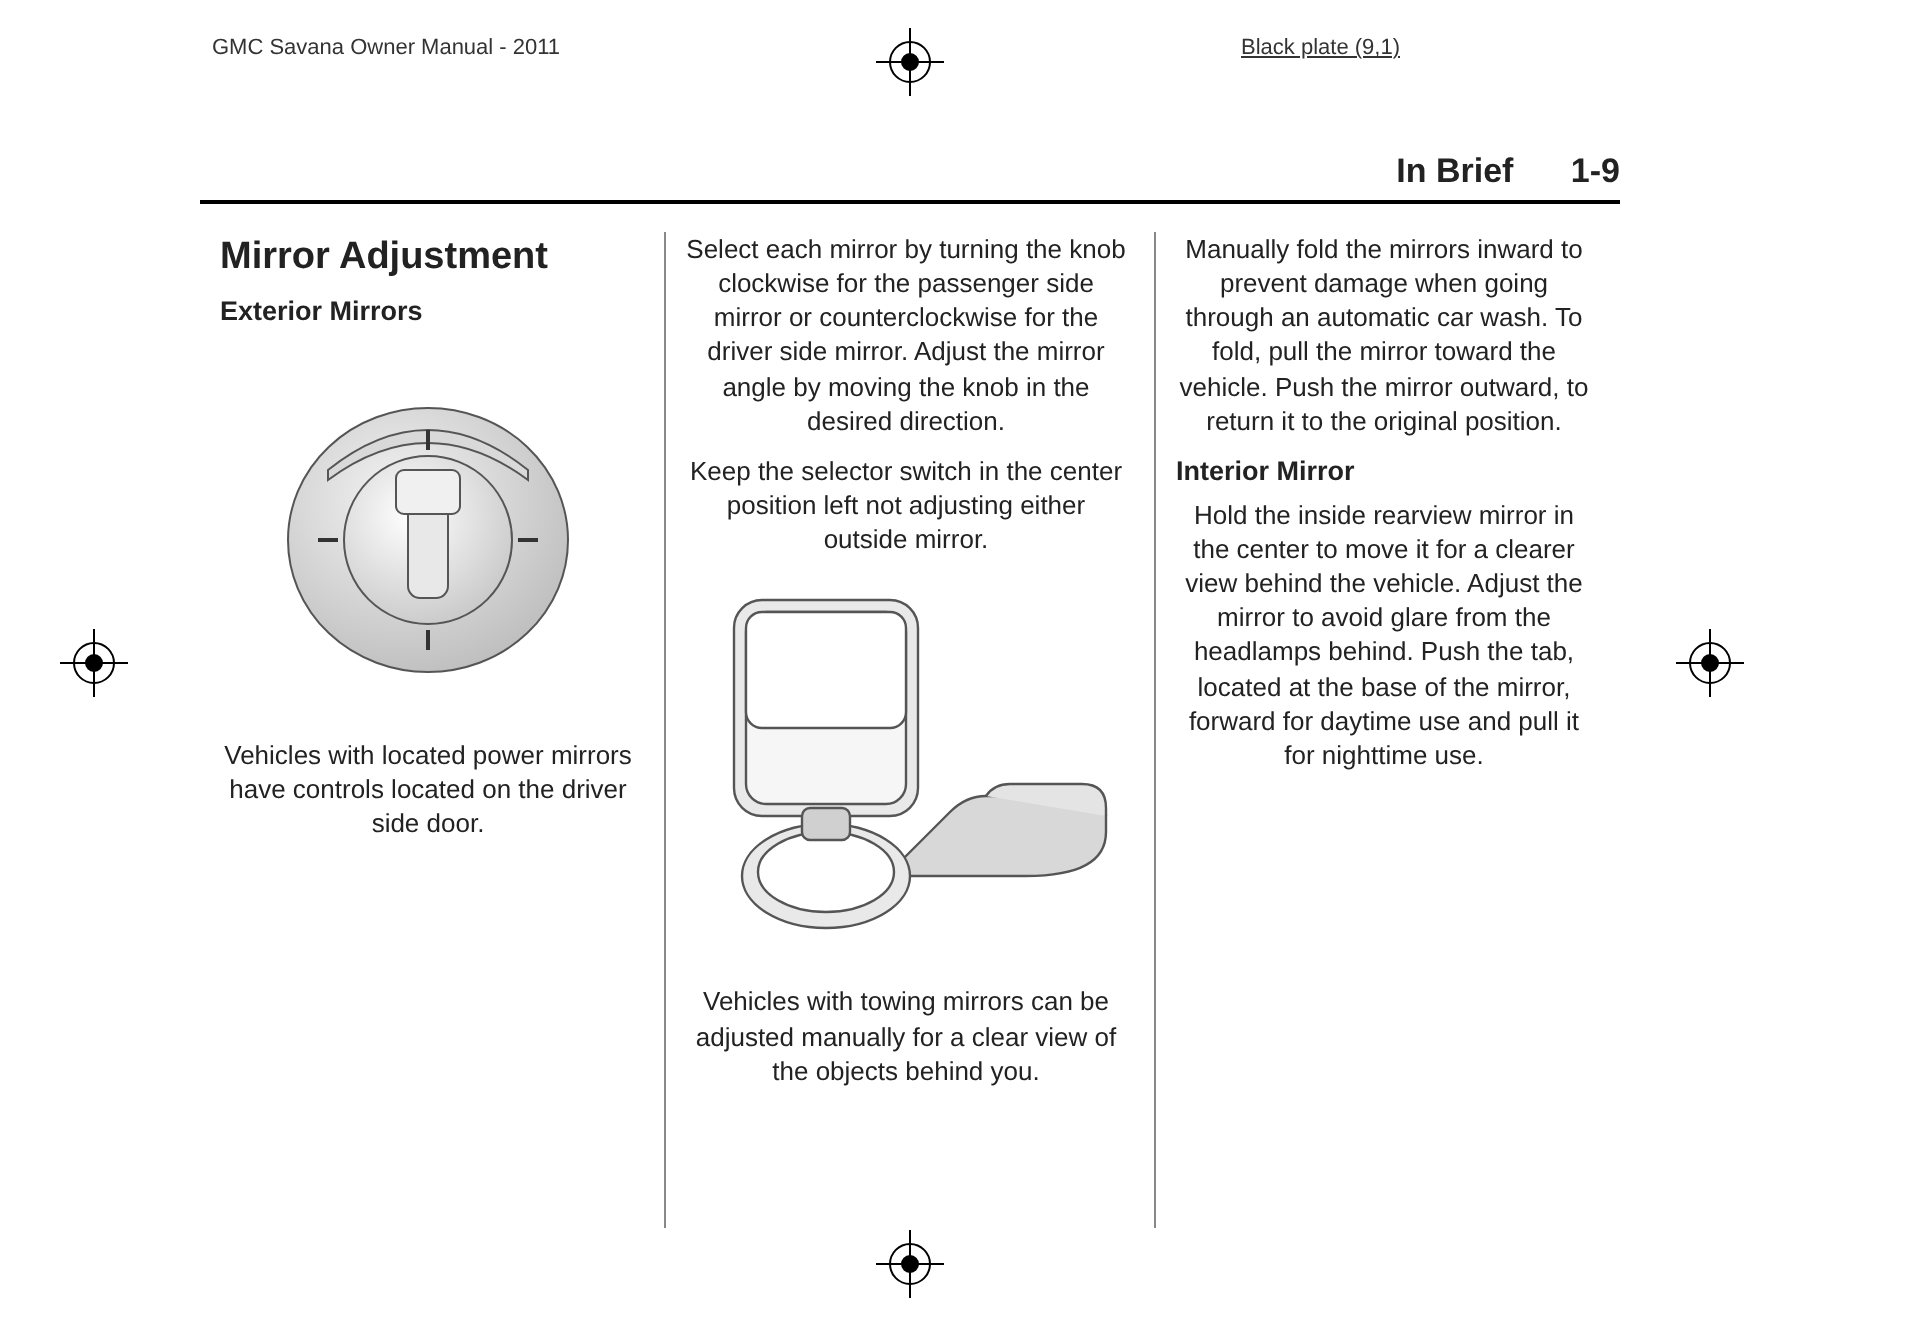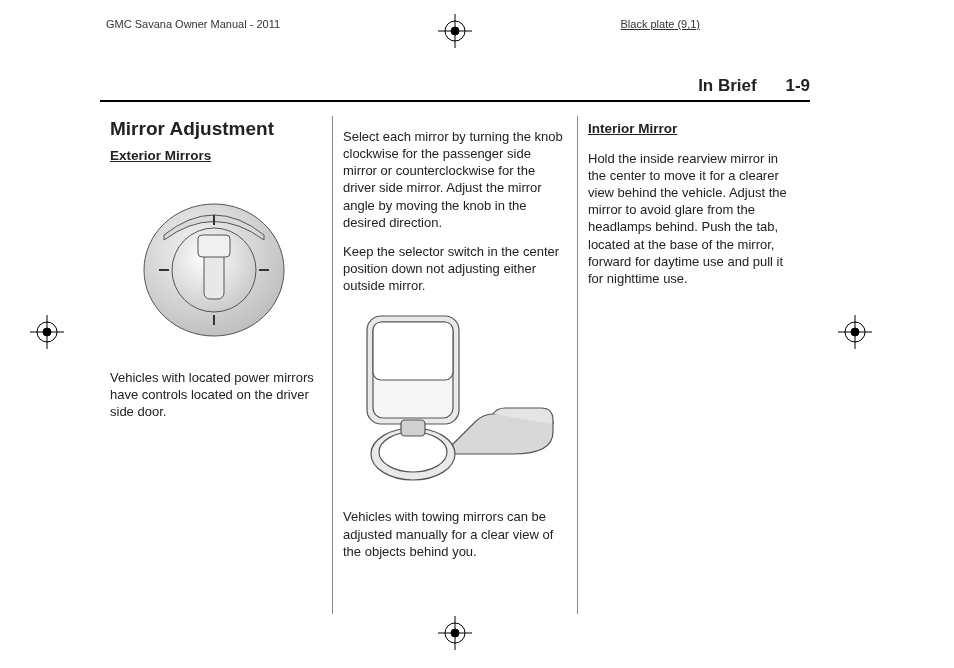--- a/index.html
+++ b/index.html
@@ -102,23 +102,22 @@
   h2.section-heading {
     font-size: 19px;
     font-weight: bold;
     margin: 0 0 6px 0;
   }
   .subheading {
     font-weight: bold;
     font-size: 13.5px;
     margin: 4px 0 4px 0;
     display: block;
-    text-decoration: underline;
-  }
-  p { margin: 12px 0 8px 0; }
+  }
+  p { margin: 0 0 8px 0; text-align: center; }
   .fig {
     margin: 10px 0 14px 0;
     text-align: center;
   }
   .fig svg { display: block; margin: 0 auto; }
   .italic { font-style: italic; }
 </style>
 </head>
 <body>
 
@@ -209,21 +208,21 @@
               <line x1="135" y1="95" x2="145" y2="95" stroke="#333" stroke-width="2"></line>
             </g>
           </svg>
         </div>
 
         <p>Vehicles with located power mirrors have controls located on the driver side door.</p>
       </div>
 
       <div class="col">
         <p>Select each mirror by turning the knob clockwise for the passenger side mirror or counterclockwise for the driver side mirror. Adjust the mirror angle by moving the knob in the desired direction.</p>
-        <p>Keep the selector switch in the center position down not adjusting either outside mirror.</p>
+        <p>Keep the selector switch in the center position left not adjusting either outside mirror.</p>
 
         <div class="fig">
           <svg width="220" height="190" viewBox="0 0 220 190">
             <defs>
               <linearGradient id="m1" x1="0" y1="0" x2="1" y2="1">
                 <stop offset="0%" stop-color="#f2f2f2"></stop>
                 <stop offset="100%" stop-color="#b8b8b8"></stop>
               </linearGradient>
             </defs>
             <g stroke="#555" stroke-width="1.2" fill="url(#m1)">
@@ -240,19 +239,20 @@
 
               <rect x="58" y="116" width="24" height="16" rx="4" fill="#d0d0d0"></rect>
             </g>
           </svg>
         </div>
 
         <p>Vehicles with towing mirrors can be adjusted manually for a clear view of the objects behind you.</p>
       </div>
 
       <div class="col">
+        <p>Manually fold the mirrors inward to prevent damage when going through an automatic car wash. To fold, pull the mirror toward the vehicle. Push the mirror outward, to return it to the original position.</p>
         <span class="subheading">Interior Mirror</span>
         <p>Hold the inside rearview mirror in the center to move it for a clearer view behind the vehicle. Adjust the mirror to avoid glare from the headlamps behind. Push the tab, located at the base of the mirror, forward for daytime use and pull it for nighttime use.</p>
       </div>
 
     </div>
   </div>
 </div>
 
 </body></html>

